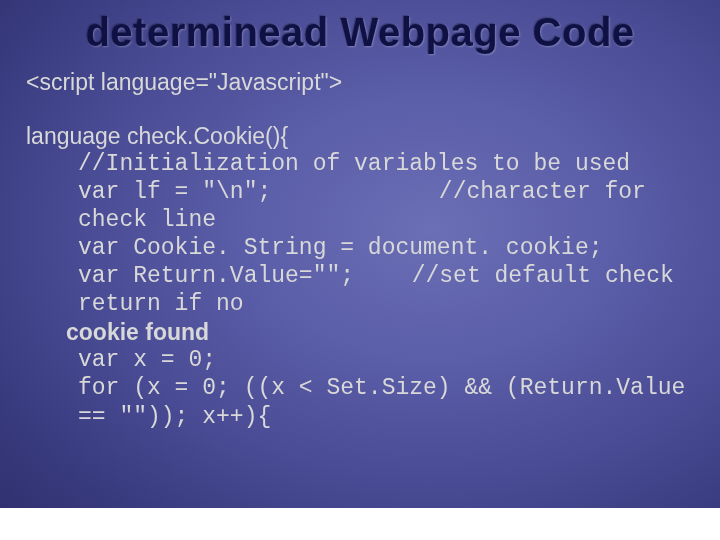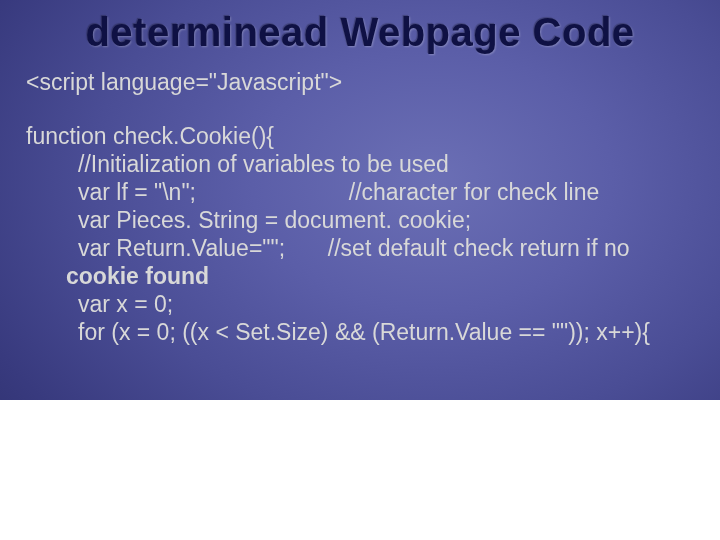--- a/index.html
+++ b/index.html
@@ -4,21 +4,21 @@
 <style>
   html, body {
     margin: 0;
     padding: 0;
     width: 720px;
     height: 540px;
     overflow: hidden;
   }
   .slide {
     width: 720px;
-    height: 400px;
+    height: 508px;
     background: radial-gradient(ellipse 900px 650px at 60% 45%,
                 #6b6fb5 0%,
                 #5b5ea8 20%,
                 #4a4d95 38%,
                 #383a7e 55%,
                 #2a2c68 70%,
                 #1e2050 85%,
                 #161740 100%);
     position: relative;
     font-family: Arial, Helvetica, sans-serif;
@@ -46,42 +46,42 @@
     color: #d8d8d8;
     font-size: 23px;
     line-height: 1.22;
   }
   .body p {
     margin: 0;
   }
   .gap {
     height: 26px;
   }
-  .ind1 { padding-left: 52px; }
+  .ind1 { padding-left: 52px; font-family: Liberation Mono, monospace; }
   .ind1b { padding-left: 40px; font-weight: bold; }
   .ind2 { padding-left: 56px; }
 </style>
 </head>
 <body>
 
 <div class="slide">
 
   <div class="title">determinead Webpage Code</div>
 
   <div class="body">
     <p>&lt;script language="Javascript"&gt;</p>
     <div class="gap"></div>
-    <p>function check.Cookie(){</p>
+    <p>language check.Cookie(){</p>
     <p class="ind1">//Initialization of variables to be used</p>
     <p class="ind1">
       <span>var lf = "\n";</span>
       <span style="display:inline-block; width:140px;"></span>
       <span>//character for check line</span>
     </p>
-    <p class="ind1">var Pieces. String = document. cookie;</p>
+    <p class="ind1">var Cookie. String = document. cookie;</p>
     <p class="ind1">
       <span>var Return.Value="";</span>
       <span style="display:inline-block; width:30px;"></span>
       <span>//set default check return if no</span>
     </p>
     <p class="ind1b">cookie found</p>
     <p class="ind1">var x = 0;</p>
     <p class="ind1">for (x = 0; ((x &lt; Set.Size) &amp;&amp; (Return.Value == "")); x++){</p>
   </div>
 

